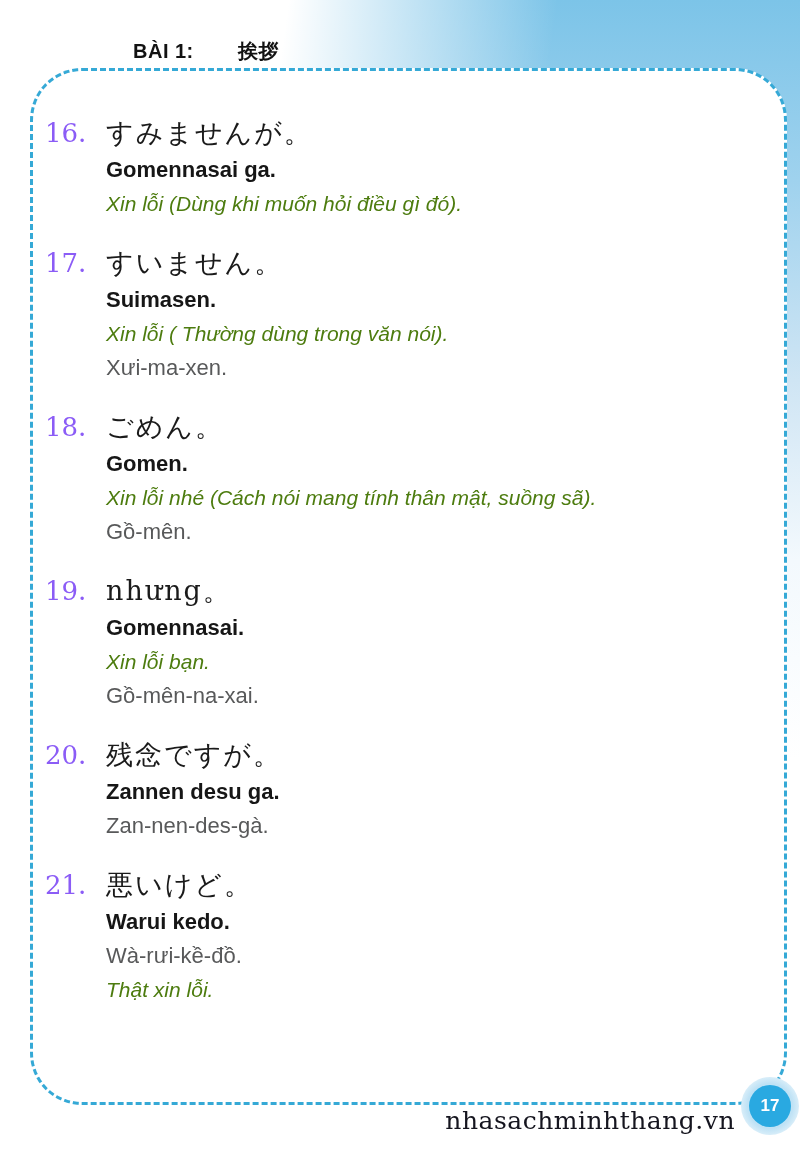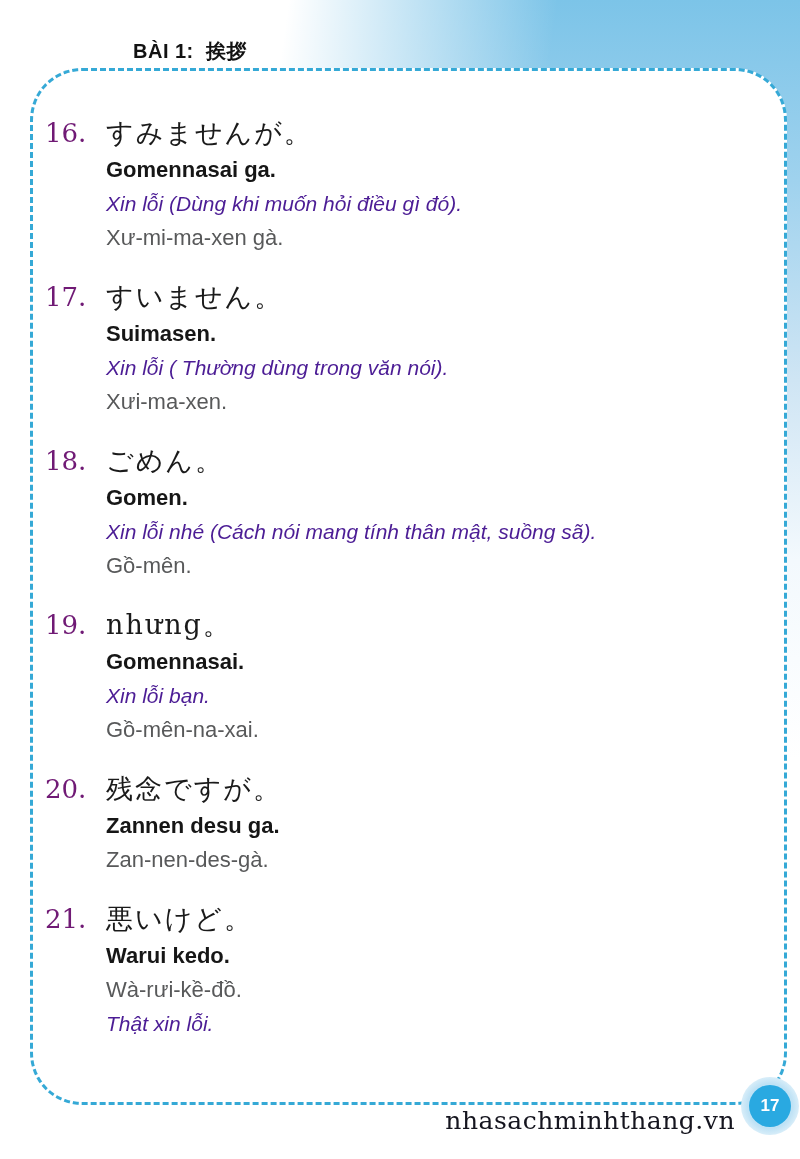--- a/index.html
+++ b/index.html
@@ -19,21 +19,21 @@
   .lesson-header {
     position: absolute;
     left: 133px;
     top: 38px;
     font-size: 20px;
     font-weight: 700;
     color: #121212;
     letter-spacing: 0.5px;
     white-space: nowrap;
   }
-  .lesson-header .cjk { font-family: Liberation Serif, serif; font-weight: 700; }
+  .lesson-header .cjk { font-family: Liberation Serif, serif; font-weight: 700; margin-left: 32px; }
   .content-card {
     position: absolute;
     left: 30px;
     top: 68px;
     width: 757px;
     height: 1037px;
     background: #ffffff;
     border: 3px dashed #35a9d6;
     border-radius: 52px;
     padding: 42px 20px 0 12px;
@@ -44,31 +44,31 @@
     font-size: 27px;
     color: #1a1a1a;
     font-family: "DejaVu Serif", "Liberation Serif", serif;
     white-space: nowrap;
   }
   .entry-number {
     display: inline-block;
     width: 61px;
     font-family: "DejaVu Serif", "Liberation Serif", serif;
     font-size: 26px;
-    color: #701a75;
+    color: #8b5cf6;
   }
   .jp-text { letter-spacing: 2px; }
   .sub-line {
     margin-left: 61px;
     line-height: 34px;
     font-size: 22px;
     white-space: nowrap;
   }
   .romaji { font-weight: 700; color: #161616; }
-  .viet { font-style: italic; font-size: 21px; color: #4c1d95; }
+  .viet { font-style: italic; font-size: 21px; color: #4d7c0f; }
   .phonetic { color: #58595a; }
   .site-footer {
     position: absolute;
     right: 65px;
     top: 1106px;
     font-family: "DejaVu Serif", "Liberation Serif", serif;
     font-size: 25px;
     color: #15151f;
     letter-spacing: 0.5px;
   }
@@ -106,21 +106,20 @@
     <span>BÀI 1:</span>
     <span>&nbsp;</span><span class="cjk">挨拶</span>
   </div>
 
   <div class="content-card">
 
     <div class="entry">
       <div class="jp-line"><span class="entry-number">16.</span><span class="jp-text">すみませんが。</span></div>
       <div class="sub-line romaji">Gomennasai ga.</div>
       <div class="sub-line viet">Xin lỗi (Dùng khi muốn hỏi điều gì đó).</div>
-      <div class="sub-line phonetic">Xư-mi-ma-xen gà.</div>
     </div>
 
     <div class="entry">
       <div class="jp-line"><span class="entry-number">17.</span><span class="jp-text">すいません。</span></div>
       <div class="sub-line romaji">Suimasen.</div>
       <div class="sub-line viet">Xin lỗi ( Thường dùng trong văn nói).</div>
       <div class="sub-line phonetic">Xưi-ma-xen.</div>
     </div>
 
     <div class="entry">

